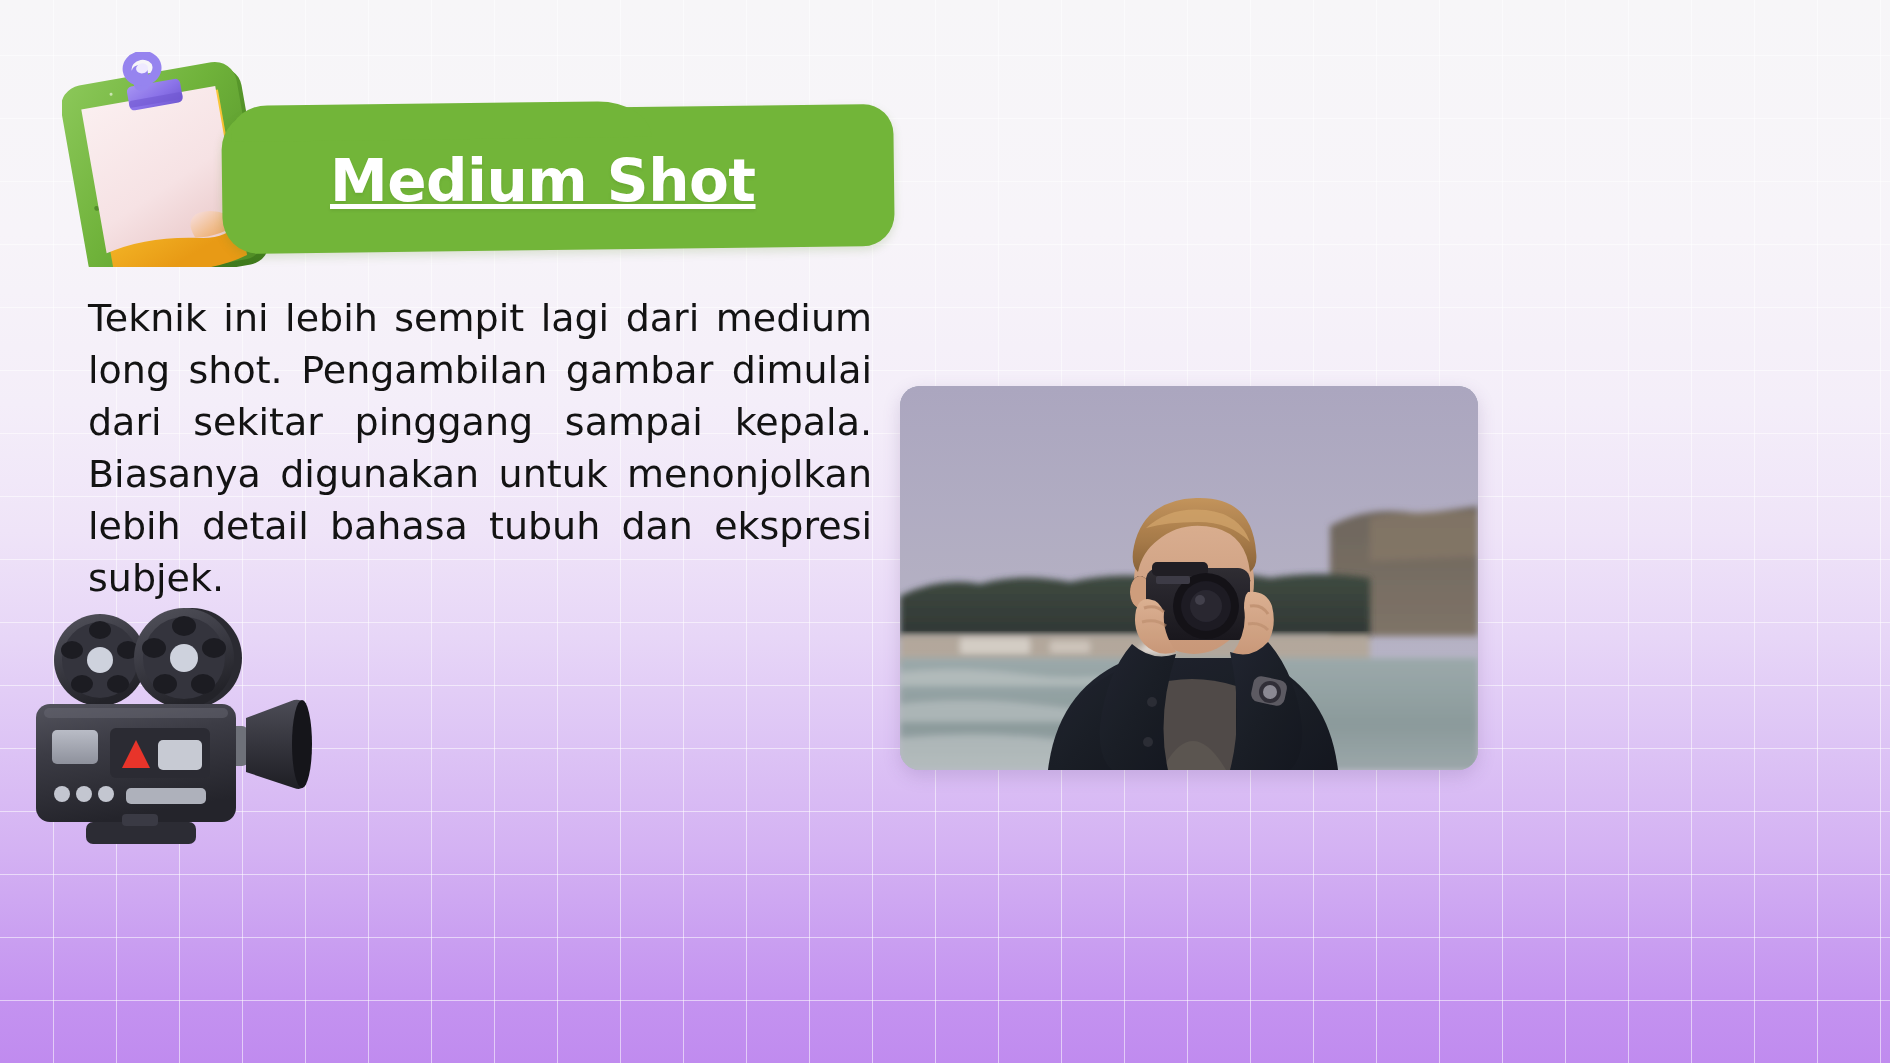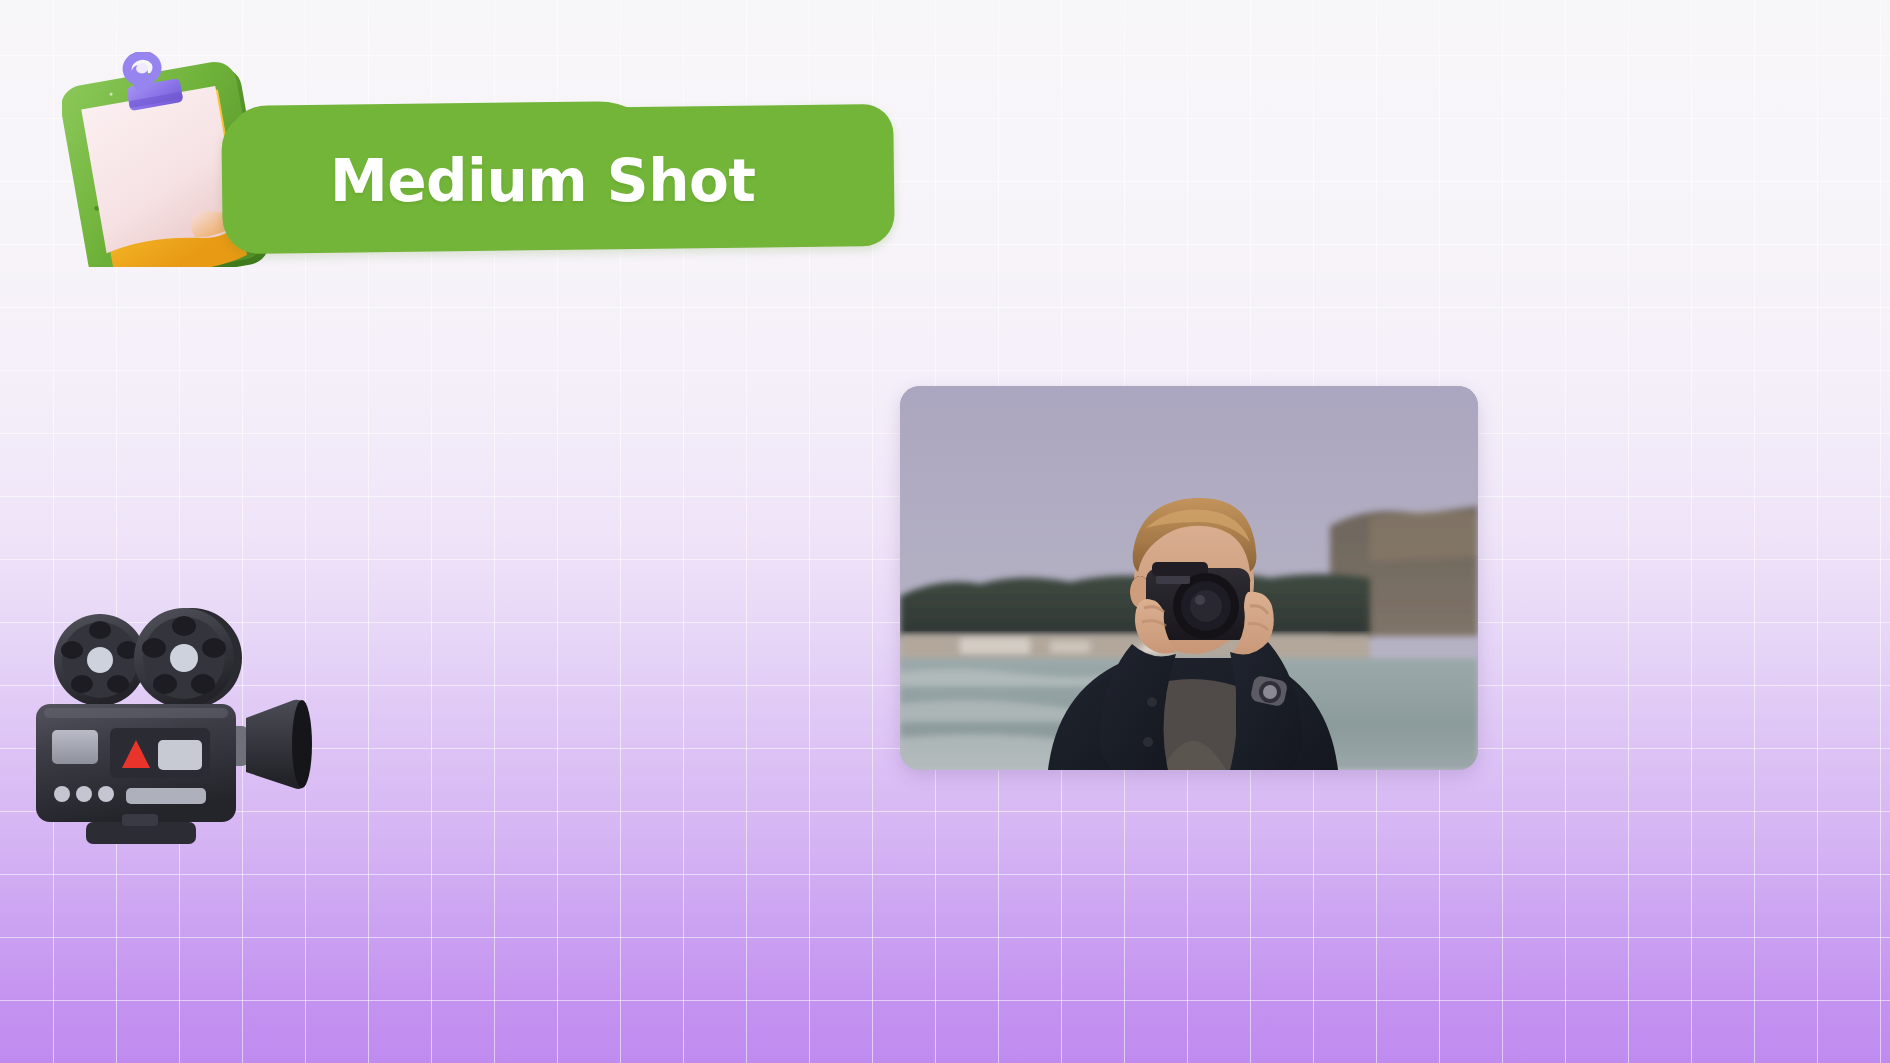--- a/index.html
+++ b/index.html
@@ -74,20 +74,21 @@
     width: 560px;
     height: 90px;
     line-height: 90px;
     color: #ffffff;
     font-family: "DejaVu Sans", sans-serif;
     font-weight: bold;
     font-size: 58px;
     letter-spacing: -0.5px;
     white-space: nowrap;
     text-shadow: 0 2px 3px rgba(60,100,20,0.15);
+    text-decoration: underline;
   }
 
   
   #clipboard {
     position: absolute;
     left: 62px;
     top: 52px;
     width: 250px;
     height: 215px;
   }
@@ -199,20 +200,21 @@
         <ellipse cx="97" cy="10" rx="15" ry="13" fill="none" stroke="#9684ef" stroke-width="9"></ellipse>
         <ellipse cx="97" cy="10" rx="6" ry="5" fill="#efeaff"></ellipse>
         <rect x="78" y="40" width="54" height="7" rx="3" fill="#6f57d0" opacity="0.6"></rect>
       </g>
     </svg>
   </div>
 
   <div id="title-banner"></div>
   <div id="title-text">Medium Shot</div>
 
+  <div id="body-text">Teknik ini lebih sempit lagi dari medium long shot. Pengambilan gambar dimulai dari sekitar pinggang sampai kepala. Biasanya digunakan untuk menonjolkan lebih detail bahasa tubuh dan ekspresi subjek.</div>
 
   <div id="photo-card">
     <svg id="photo-svg" viewBox="0 0 578 384" preserveAspectRatio="xMidYMid slice">
       <defs>
         <linearGradient id="sky" x1="0" y1="0" x2="0" y2="1">
           <stop offset="0%" stop-color="#b0adc4"></stop>
           <stop offset="55%" stop-color="#b9b7c9"></stop>
           <stop offset="100%" stop-color="#c3c2cf"></stop>
         </linearGradient>
         <linearGradient id="seaG" x1="0" y1="0" x2="0" y2="1">

